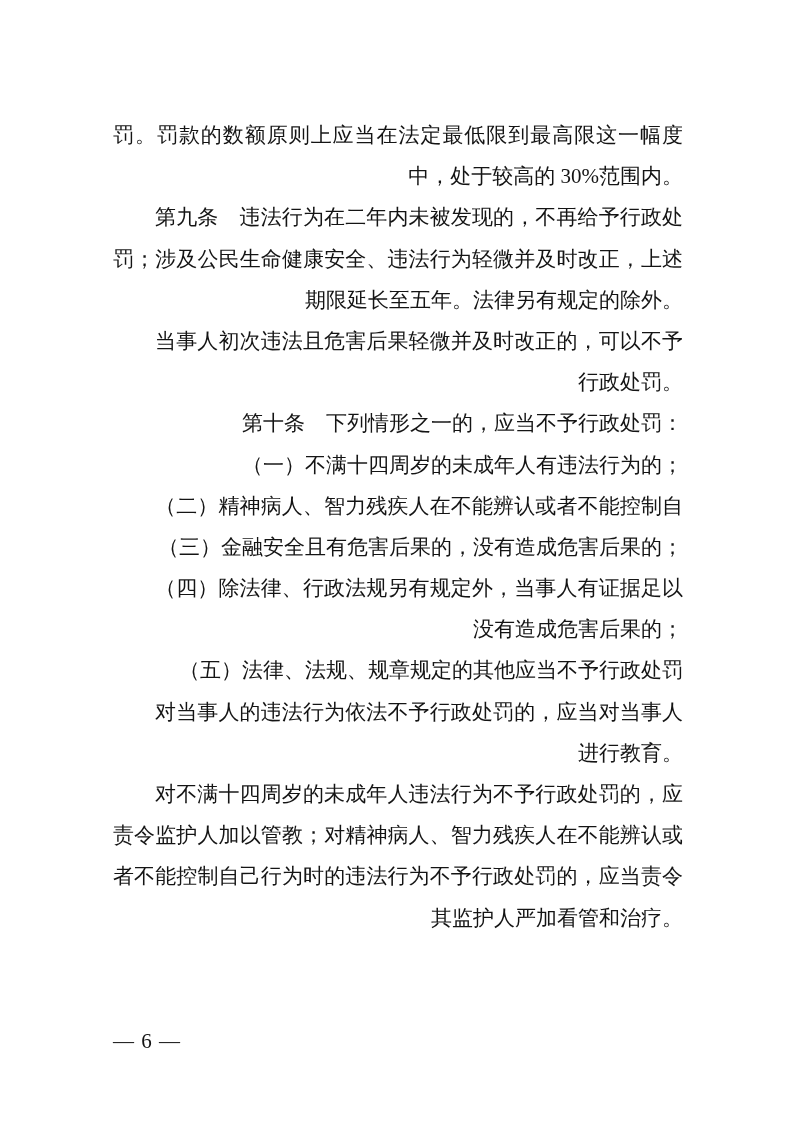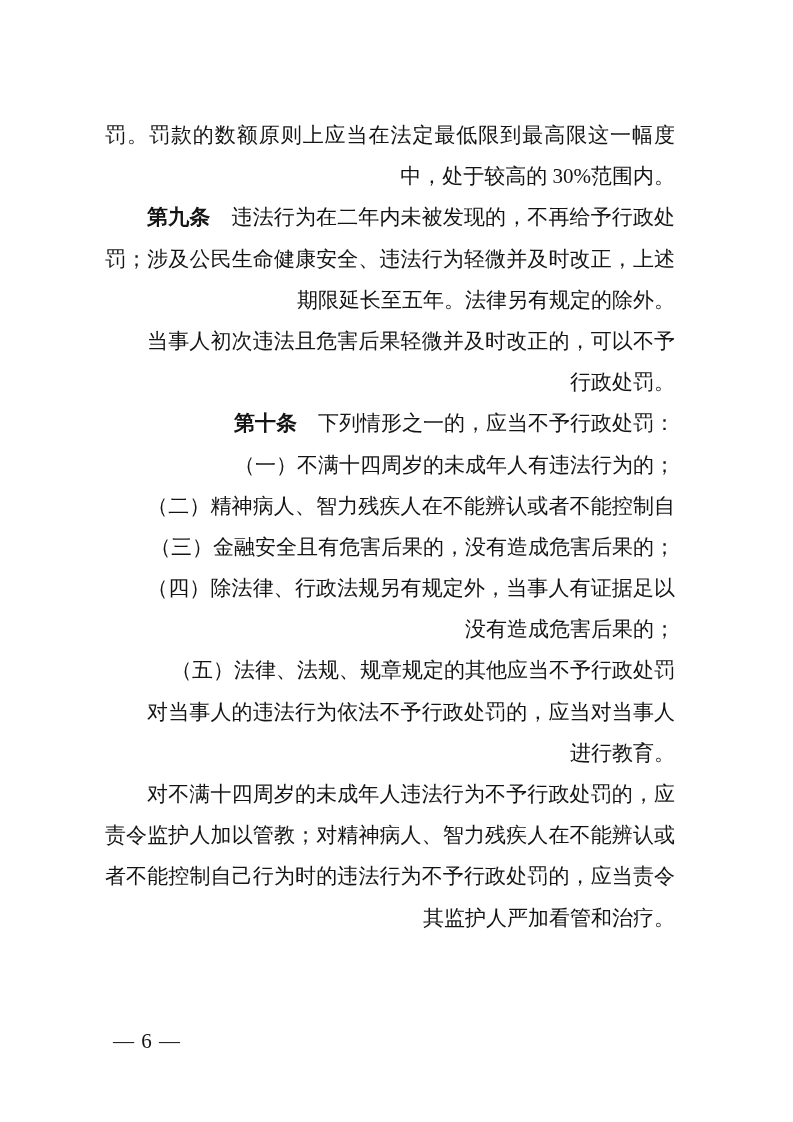--- a/index.html
+++ b/index.html
@@ -10,21 +10,21 @@
   body {
     width: 793px;
     height: 1122px;
     position: relative;
     font-family: "Liberation Serif", "DejaVu Serif", serif;
     color: #141414;
     overflow: hidden;
   }
   .text-block {
     position: absolute;
-    left: 105px;
+    left: 113px;
     top: 115px;
     width: 570px;
     font-size: 21px;
   }
   .line {
     height: 41.2px;
     line-height: 41.2px;
     overflow: hidden;
     text-align: right;
   }
@@ -33,21 +33,21 @@
     text-align-last: justify;
   }
   .line.indent {
     padding-left: 42px;
   }
   .line.fill.indent {
     
     width: 528px;
   }
   .bold {
-    font-weight: 700;
+    font-weight: 400;
   }
   .page-number {
     position: absolute;
     left: 113px;
     top: 1030px;
     font-size: 21px;
     line-height: 23px;
     letter-spacing: 1px;
     color: #141414;
   }

